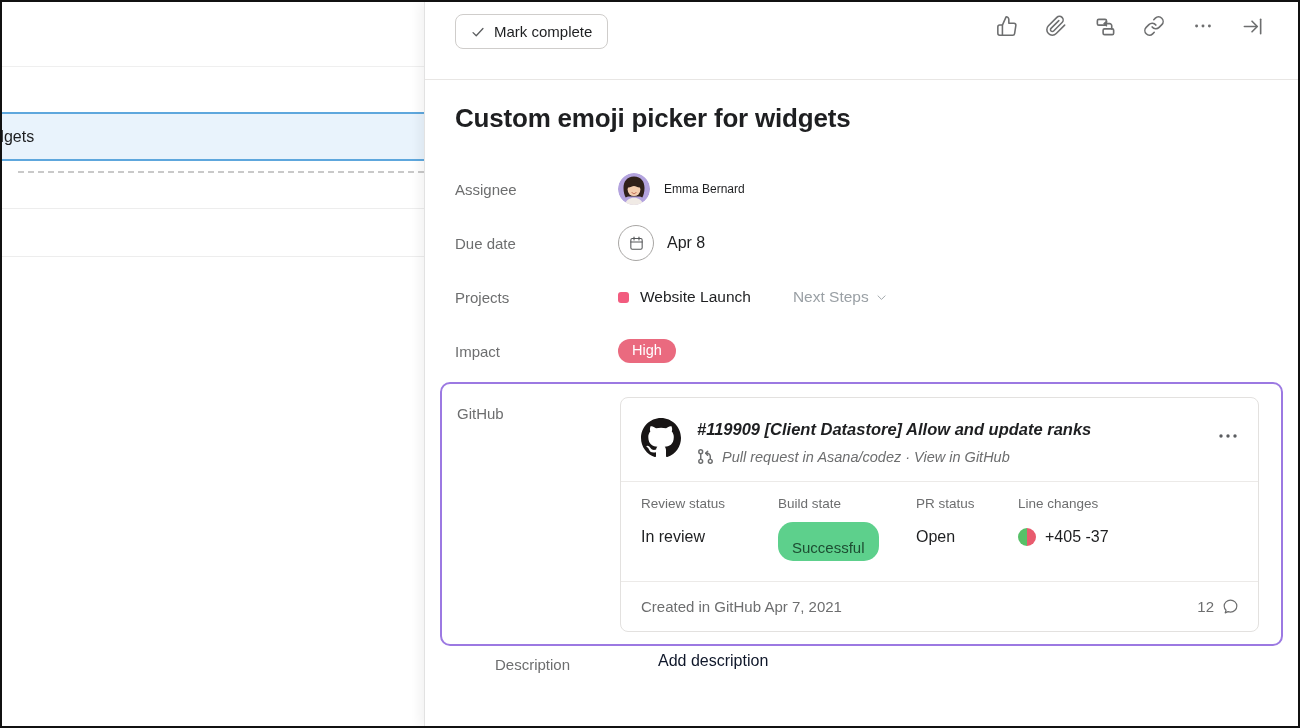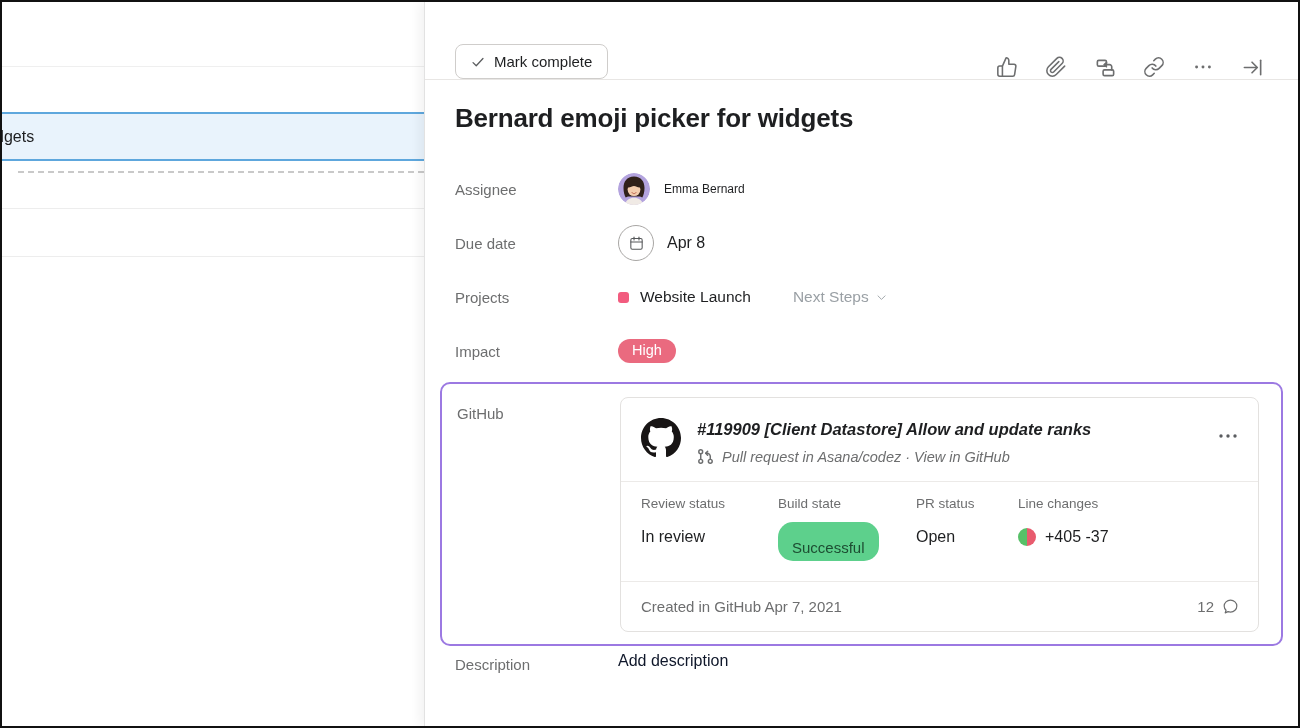--- a/index.html
+++ b/index.html
@@ -29,21 +29,21 @@
     font-size:16px; color:#1e1f21; cursor:pointer;
   }
   .task-row-selected span { margin-left:-7px; white-space:nowrap; }
 
   
   .right-panel {
     position:absolute; left:422px; right:0; top:0; bottom:0; background:#fff;
     border-left:1px solid #e2e2e2; box-shadow:-5px 0 10px rgba(0,0,0,.05);
   }
   .panel-header {
-    height:78px; display:flex; align-items:flex-end; justify-content:space-between;
+    height:78px; display:flex; align-items:flex-start; justify-content:space-between;
     padding:12px 34px 0 30px; border-bottom:1px solid #e8e6e4;
   }
   .btn-complete {
     display:inline-flex; align-items:center; gap:9px;
     padding:8px 15px; border:1px solid #cfcdcb; border-radius:8px; background:#fff;
     font-size:15px; color:#1e1f21; cursor:pointer; font-family:inherit;
   }
   .btn-complete svg { stroke:#5a5c5e; }
   .header-icons { display:flex; align-items:center; gap:25px; }
   .hicon { width:24px; height:24px; display:flex; align-items:center; justify-content:center; cursor:pointer; color:#6d6e6f; }
@@ -105,21 +105,21 @@
   }
   .line-dot {
     width:18px; height:18px; border-radius:50%; flex:none; margin-right:9px;
     background:linear-gradient(90deg, var(--additions-green,#57c068) 0 50%, var(--deletions-red,#e85b6e) 50% 100%);
   }
   .gh-footer { display:flex; align-items:center; justify-content:space-between; padding:15px 18px 15px 20px; color:#6d6e6f; font-size:15px; }
   .gh-comments { display:flex; align-items:center; gap:7px; cursor:pointer; }
   .gh-comments svg { stroke:#6d6e6f; fill:none; stroke-width:1.5; stroke-linejoin:round; }
 
   .desc-row { margin-top:2px; min-height:44px; align-items:flex-start; }
-  .desc-row .field-label { padding-top:4px; }
+  .desc-row .field-label { padding-top:4px;margin-left:40px; }
   .desc-placeholder { color:#0f172a; font-size:16px; cursor:text;text-align:center; }
 </style>
 </head>
 <body>
 
 <div class="app">
 
   <div class="left-pane">
     <div class="lp-line l1"></div>
     <div class="task-row-selected">
@@ -179,21 +179,21 @@
           <svg width="23" height="23" viewBox="0 0 24 24" stroke-width="1.9">
               <path d="M3.5 12h13"></path>
               <path d="M11.5 6.5l5.5 5.5-5.5 5.5"></path>
               <path d="M20.5 4.5v15"></path>
             </svg>
         </span>
       </div>
     </div>
 
     <div class="panel-body">
-      <h1 class="task-title">Bernard emoji picker for widgets</h1>
+      <h1 class="task-title">Custom emoji picker for widgets</h1>
 
       <div class="field-row">
         <div class="field-label">Assignee</div>
         <div class="field-value">
           <span class="avatar">
             <svg width="32" height="32" viewBox="0 0 32 32">
               <circle cx="16" cy="16" r="16" fill="#b3a3de"></circle>
               <path d="M16 3.5c-7.2 0-10.5 5.2-10.5 11.5 0 4 1 7.5 2.2 9.5l2.3-1h12l2.3 1c1.2-2 2.2-5.5 2.2-9.5 0-6.3-3.3-11.5-10.5-11.5z" fill="#30211a"></path>
               <circle cx="16" cy="16.6" r="6.4" fill="#f3cdae"></circle>
               <path d="M9.4 14.2c.8-3.6 3.2-5.6 6.6-5.6s5.8 2 6.6 5.6c-2.2 1-4.4-1.2-6.6-1.2s-4.4 2.2-6.6 1.2z" fill="#30211a"></path>

